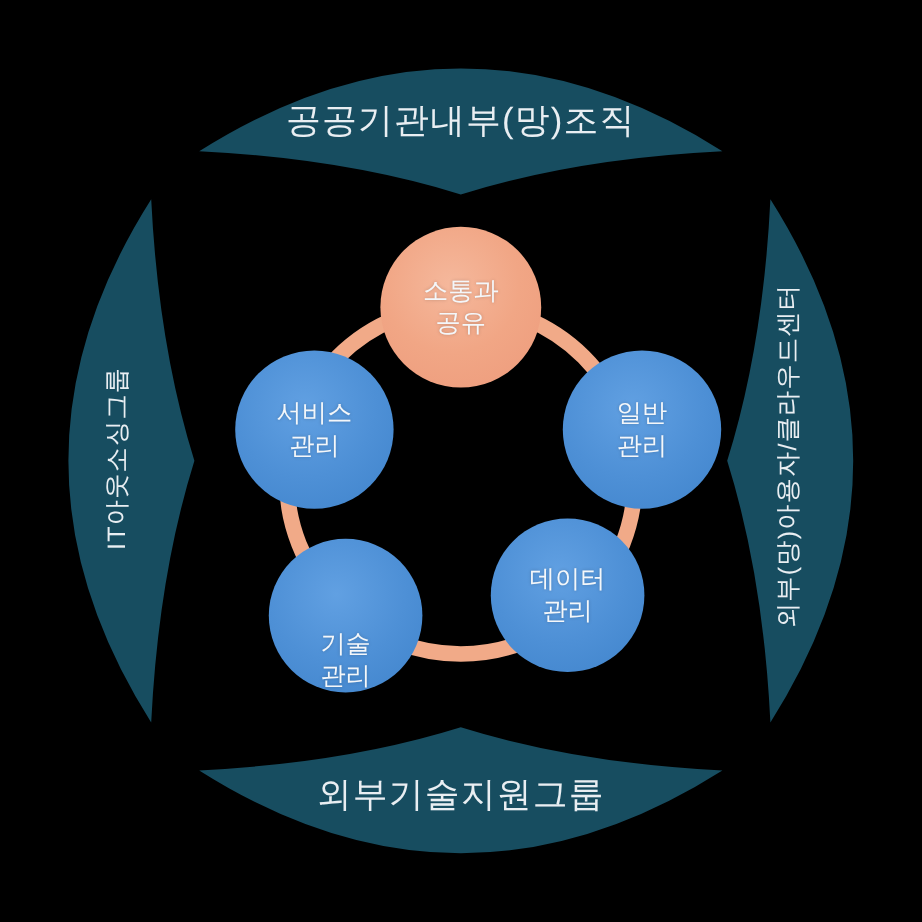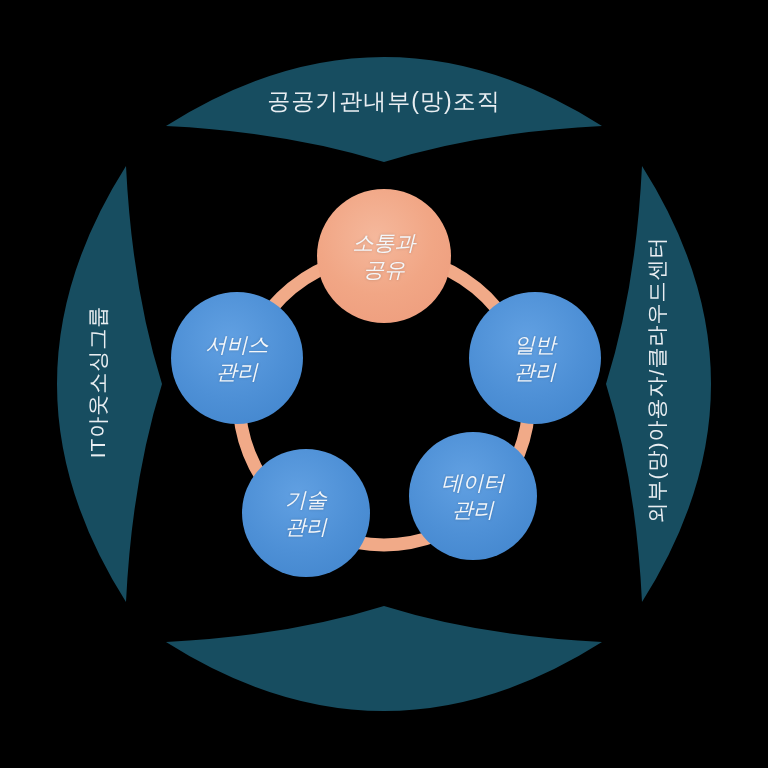--- a/index.html
+++ b/index.html
@@ -17,21 +17,21 @@
   }
   .layer {
     position: absolute;
     left: 0;
     top: 0;
   }
   
   .outer-label {
     position: absolute;
     color: #e9eef2;
-    font-size: 23px;
+    font-size: 29px;
     letter-spacing: 1px;
     text-align: center;
     line-height: 30px;
     white-space: nowrap;
   }
   .outer-label.horiz {
     left: 0;
     right: 0;
   }
   .outer-label.top-pos    { top: 86px; }
@@ -52,35 +52,34 @@
     border-radius: 50%;
     display: flex;
     align-items: center;
     justify-content: center;
     text-align: center;
     color: #f4f7fa;
     font-size: 21px;
     line-height: 27px;
     white-space: pre-line;
     text-shadow: 0 0 3px rgba(0,0,0,0.22);
-    font-style: italic;
   }
   .hub-circle {
     left: 317px; top: 189px;
     width: 134px; height: 134px;
     background: radial-gradient(circle at 44% 36%,
       #f5b89c 0%, #f1a685 50%, #efa080 76%, #e29070 100%);
   }
   .node-circle {
     background: radial-gradient(circle at 44% 36%,
       #61a0e2 0%, #4e90d6 52%, #4689d0 78%, #3c7cc3 100%);
   }
-  .node-service { left: 171px; top: 292px; width: 132px; height: 132px; }
+  .node-service { left: 196px; top: 292px; width: 132px; height: 132px; }
   .node-general { left: 469px; top: 292px; width: 132px; height: 132px; }
-  .node-tech    { left: 242px; top: 449px; width: 128px; height: 128px; }
+  .node-tech    { left: 224px; top: 449px; width: 128px; height: 128px; align-items: flex-end; }
   .node-data    { left: 409px; top: 432px; width: 128px; height: 128px; }
 </style>
 </head>
 <body>
 
 <div class="stage">
 
   <svg class="layer" width="768" height="768" viewBox="0 0 768 768">
 
     <path d="M166,126 Q384,-12 602,126 Q480,132 384,162 Q288,132 166,126 Z" fill="#174d60"></path>
@@ -88,20 +87,21 @@
     <path d="M166,642 Q384,780 602,642 Q480,636 384,606 Q288,636 166,642 Z" fill="#174d60"></path>
     <path d="M126,602 Q-12,384 126,166 Q132,288 162,384 Q132,480 126,602 Z" fill="#174d60"></path>
 
     <circle cx="384" cy="400" r="145" fill="none" stroke="#f1aa88" stroke-width="13"></circle>
   </svg>
 
   <div class="outer-label horiz top-pos">공공기관내부(망)조직</div>
 
   <div class="outer-label vert right-pos">외부(망)아용자/클라우드센터</div>
 
+  <div class="outer-label horiz bottom-pos">외부기술지원그룹</div>
 
   <div class="outer-label vert left-pos">IT아웃소싱그룹</div>
 
   <div class="circle hub-circle">
     <span>소통과
 공유</span>
   </div>
 
   <div class="circle node-circle node-service">
     <span>서비스

